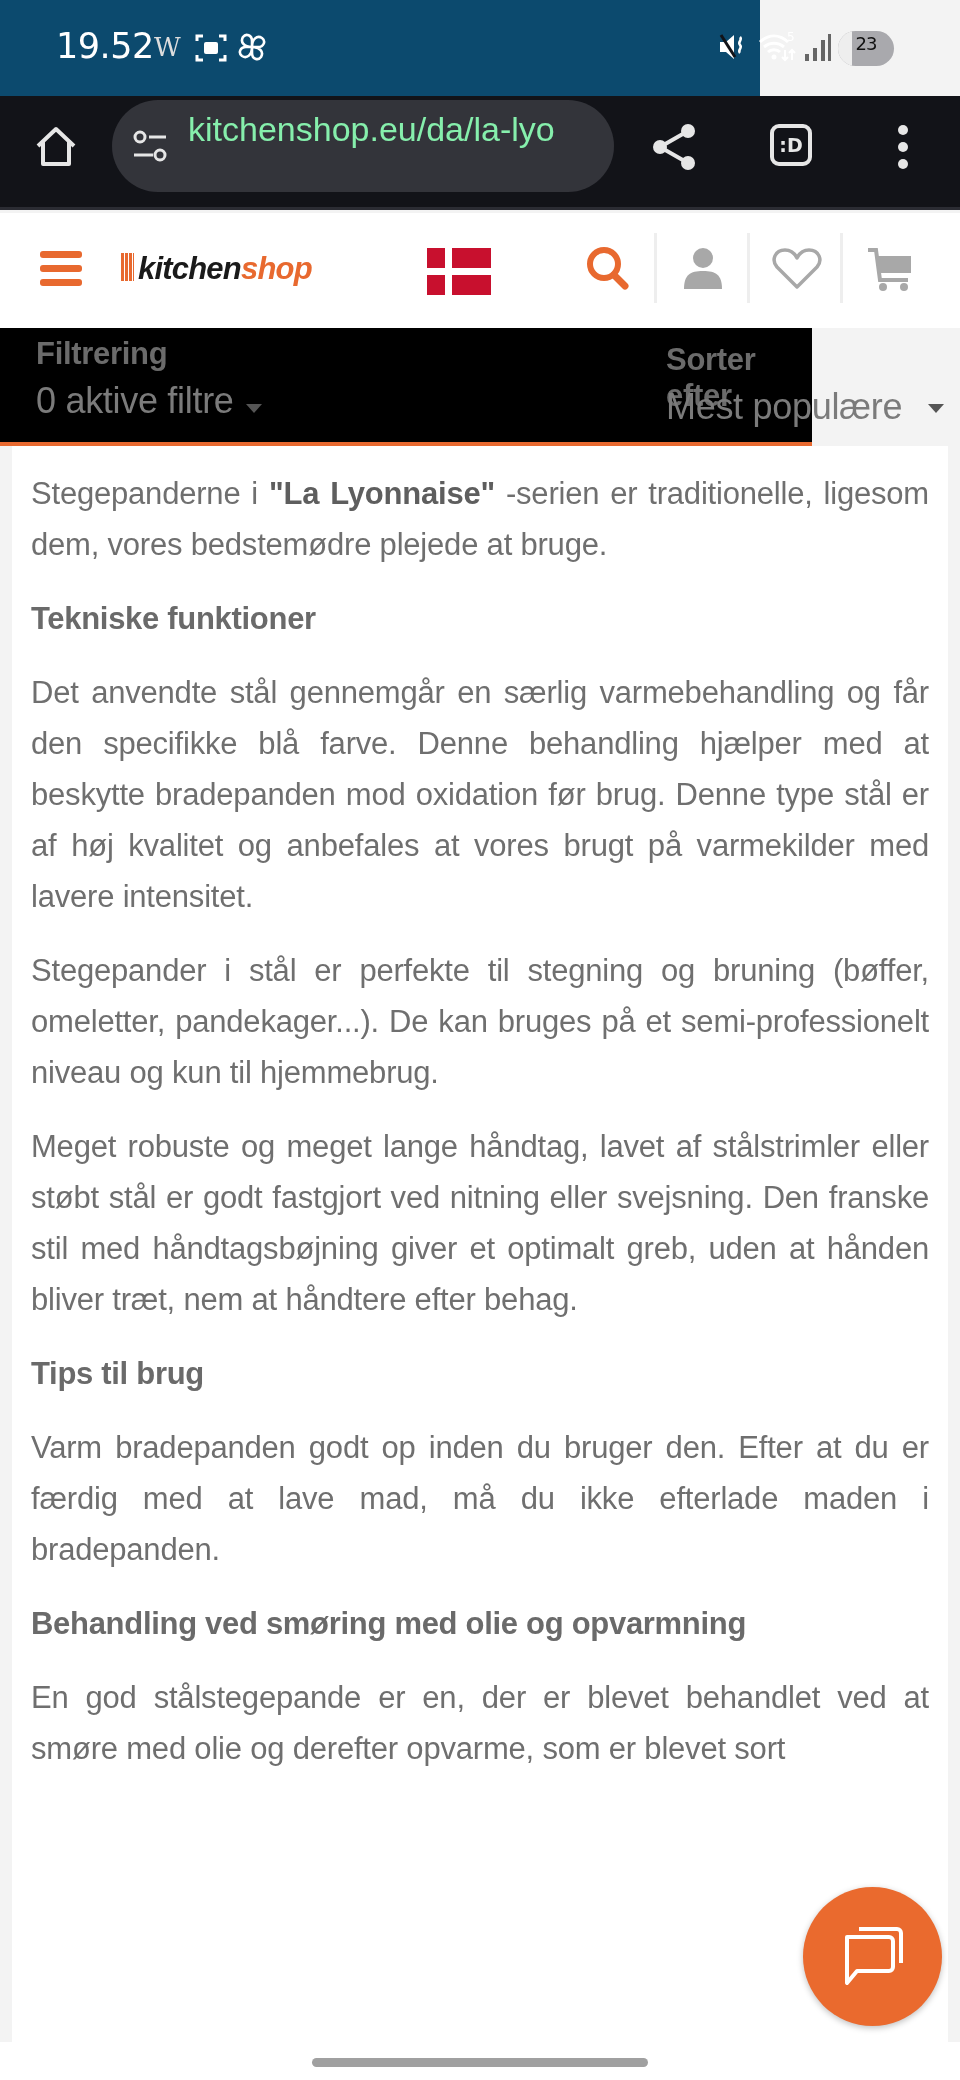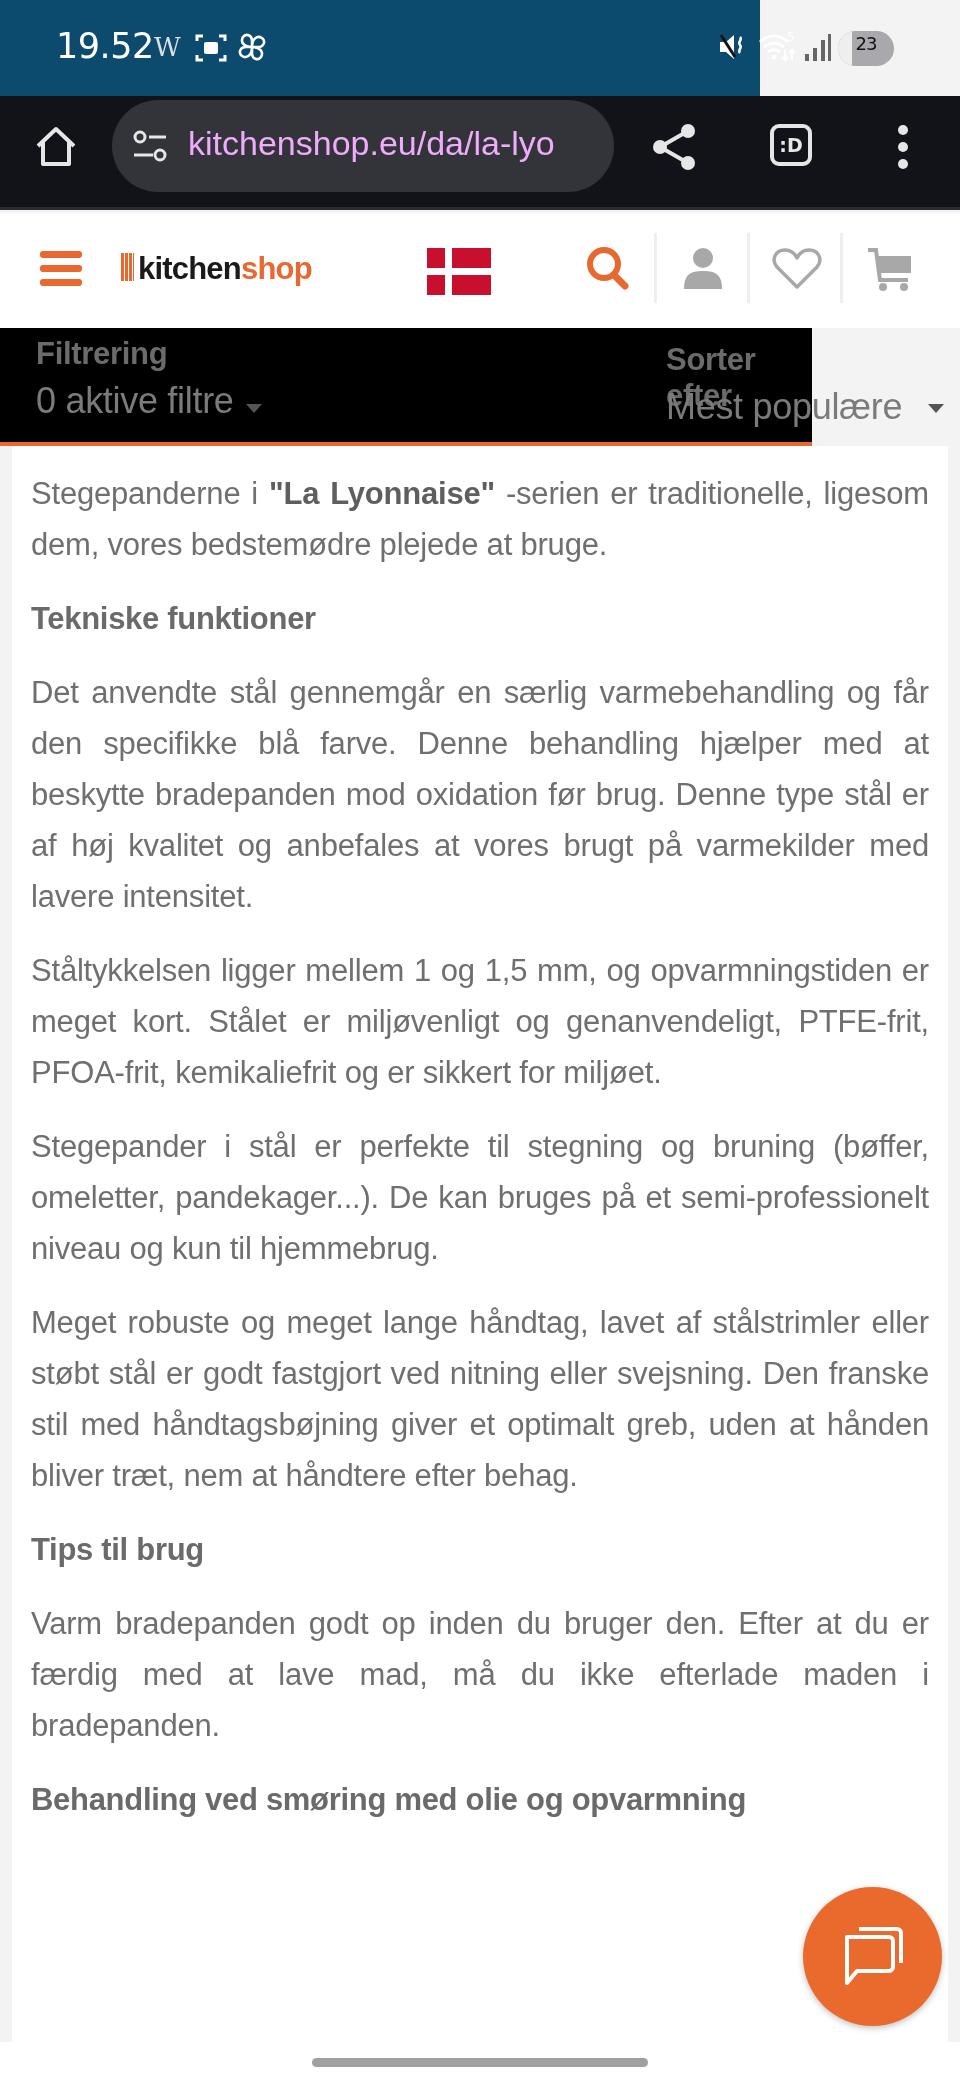--- a/index.html
+++ b/index.html
@@ -11,28 +11,28 @@
   .sb-time { position: absolute; left: 56px; top: 26px; font-size: 35px; font-weight: 500; letter-spacing: -0.5px; font-family: "DejaVu Sans", sans-serif; }
   .sb-w { position: absolute; left: 154px; top: 32px; font-family: "DejaVu Serif", serif; font-size: 26px; color:#ddd; }
   .sb-icon { position: absolute; top: 30px; }
   .sb-battery { position: absolute; left: 838px; top: 31px; width: 56px; height: 35px; border-radius: 18px; background: #a9a9ad; overflow: hidden; }
   .sb-battery .fill { position: absolute; left: 0; top: 0; width: 14px; height: 100%; background: #eee; }
   .sb-battery span { position: absolute; left: 0; right: 0; top: 2px; text-align: center; color: #111; font-size: 18px; font-family: "DejaVu Sans", sans-serif; letter-spacing: -1px; }
 
   
   .browserbar { position: absolute; left: 0; top: 96px; width: 960px; height: 114px; background: #121318; border-bottom: 3px solid #2b2c33; }
   .urlbox { position: absolute; left: 112px; top: 4px; width: 502px; height: 92px; border-radius: 46px; background: #33343a; overflow: hidden; }
-  .urltext { position: absolute; left: 76px; top: 24px; font-size: 34px; color: #f0abfc; white-space: nowrap; font-family: "Liberation Sans", sans-serif; }
+  .urltext { position: absolute; left: 76px; top: 10px; font-size: 34px; color: #86efac; white-space: nowrap; font-family: "Liberation Sans", sans-serif; }
   .bb-icon { position: absolute; }
 
   
   .siteheader { position: absolute; left: 0; top: 213px; width: 960px; height: 115px; background: #fff; }
   .hamb { position: absolute; left: 40px; top: 38px; width: 42px; height: 36px; }
   .hamb i { display: block; width: 42px; height: 7px; background: #e8692f; border-radius: 3px; margin-bottom: 7px; }
-  .logo { position: absolute; left: 121px; top: 34px; height: 44px; display: flex; align-items: center; }
+  .logo { position: absolute; left: 121px; top: 34px; height: 44px; display: flex; align-items: center; font-style: italic; }
   .logo-mark { width: 13px; height: 28px; background: repeating-linear-gradient(90deg, #e8692f 0 3px, #fff 3px 4px); margin-right: 4px; margin-top: -4px; }
   .logo-text { font-size: 31px; font-weight: 700; letter-spacing: -0.8px; font-family: "Liberation Sans", sans-serif; }
   .logo-text .k { color: #1a1a1a; }
   .logo-text .s { color: #e8692f; }
   .flag { position: absolute; left: 427px; top: 35px; width: 64px; height: 47px; background: #c8102e; }
   .flag::before { content: ""; position: absolute; left: 18px; top: 0; width: 7px; height: 100%; background: #fff; }
   .flag::after { content: ""; position: absolute; left: 0; top: 20px; width: 100%; height: 7px; background: #fff; }
   .hdr-icon { position: absolute; top: 30px; }
   .vsep { position: absolute; top: 20px; width: 3px; height: 70px; background: #eeeeee; }
 
@@ -164,26 +164,26 @@
     <span class="fb-value" style="position:static">Mest populære</span>
     <span class="caret" style="position:absolute;right:2px;top:18px"></span>
   </div>
 </div>
 
 <div class="content-wrap">
   <div class="content" style="top:22px">
     <p><span>Stegepanderne i </span><b>"La Lyonnaise"</b><span> -serien er traditionelle, ligesom dem, vores bedstemødre plejede at bruge.</span></p>
     <h3>Tekniske funktioner</h3>
     <p>Det anvendte stål gennemgår en særlig varmebehandling og får den specifikke blå farve. Denne behandling hjælper med at beskytte bradepanden mod oxidation før brug. Denne type stål er af høj kvalitet og anbefales at vores brugt på varmekilder med lavere intensitet.</p>
-    <p>Ståltykkelsen ligger mellem 1 og 1,5 mm, og opvarmningstiden er meget kort. Stålet er miljøvenligt og genanvendeligt, PTFE-frit, PFOA-frit, kemikaliefrit og er sikkert for miljøet.</p>
     <p>Stegepander i stål er perfekte til stegning og bruning (bøffer, omeletter, pandekager...). De kan bruges på et semi-professionelt niveau og kun til hjemmebrug.</p>
     <p>Meget robuste og meget lange håndtag, lavet af stålstrimler eller støbt stål er godt fastgjort ved nitning eller svejsning. Den franske stil med håndtagsbøjning giver et optimalt greb, uden at hånden bliver træt, nem at håndtere efter behag.</p>
     <h3>Tips til brug</h3>
     <p>Varm bradepanden godt op inden du bruger den. Efter at du er færdig med at lave mad, må du ikke efterlade maden i bradepanden.</p>
     <h3>Behandling ved smøring med olie og opvarmning</h3>
+    <p>En god stålstegepande er en, der er blevet behandlet ved at smøre med olie og derefter opvarme, som er blevet sort</p>
   </div>
 </div>
 
 <div class="chatfab">
   <svg style="position:absolute;left:38px;top:36px" width="64" height="68" viewBox="0 0 64 68">
     <path d="M18 6h38a4 4 0 0 1 4 4v30" fill="none" stroke="#fff" stroke-width="4"></path>
     <path d="M6 14h42a4 4 0 0 1 4 4v26a4 4 0 0 1-4 4H16L6 60V18a4 4 0 0 1 0 0z" fill="none" stroke="#fff" stroke-width="4" stroke-linejoin="round"></path>
   </svg>
 </div>
 

